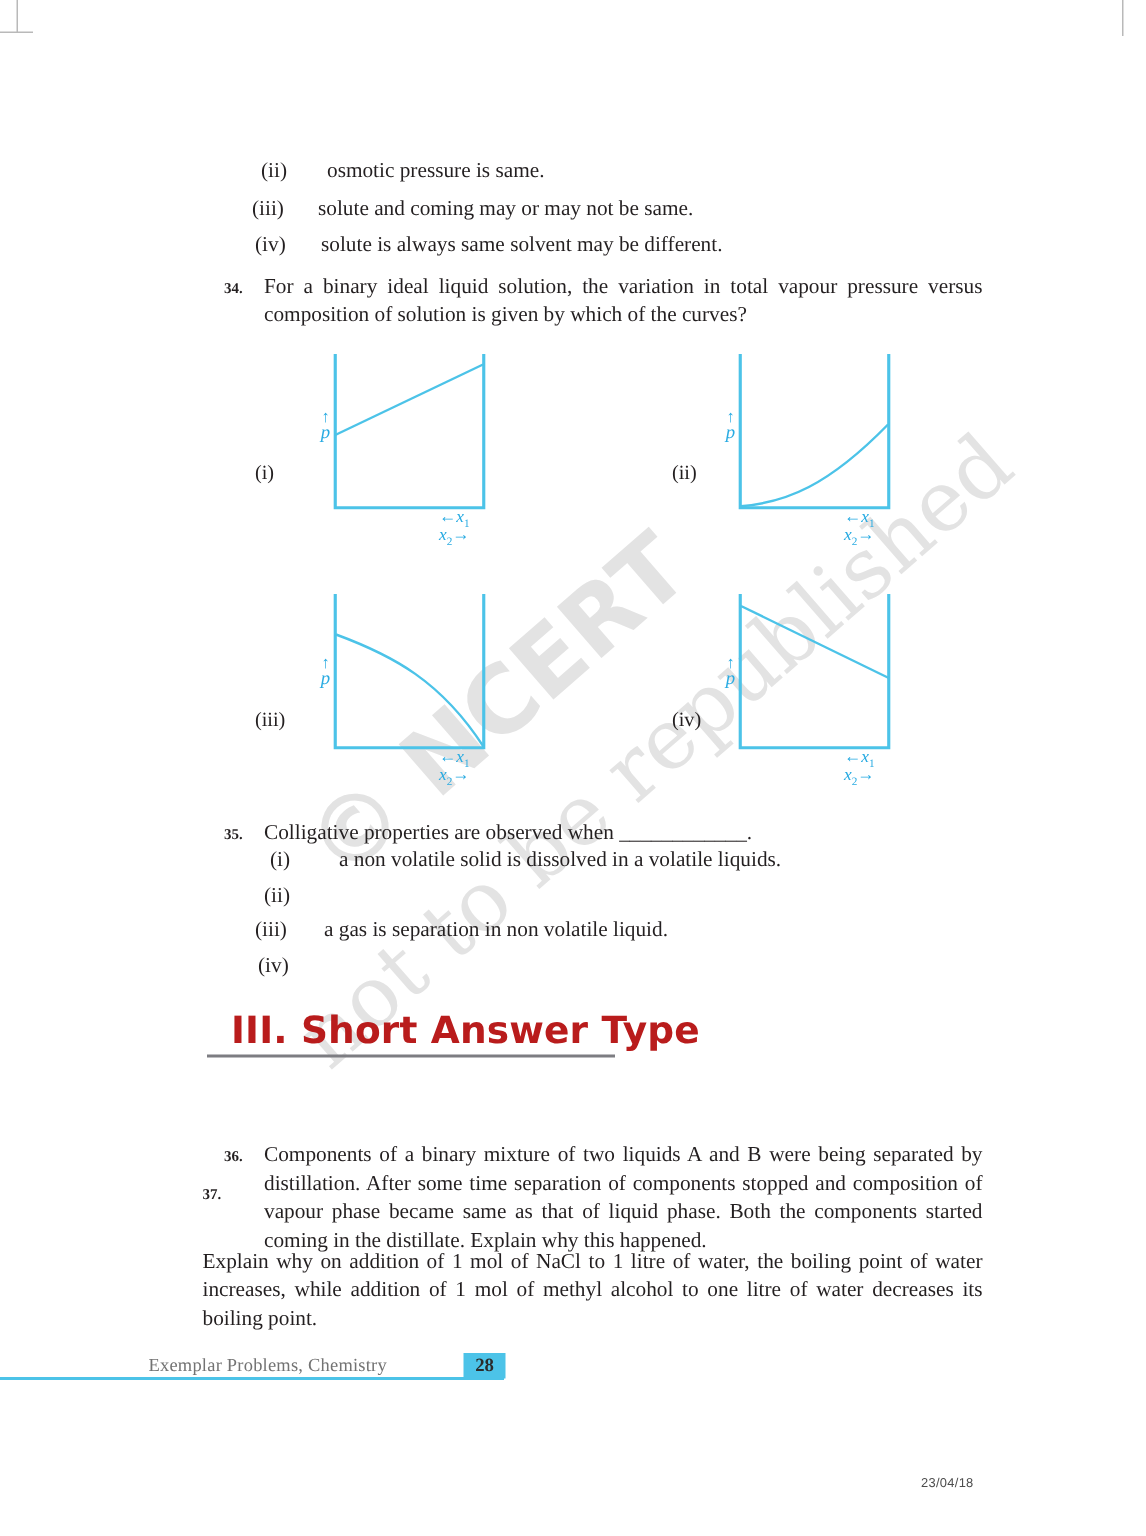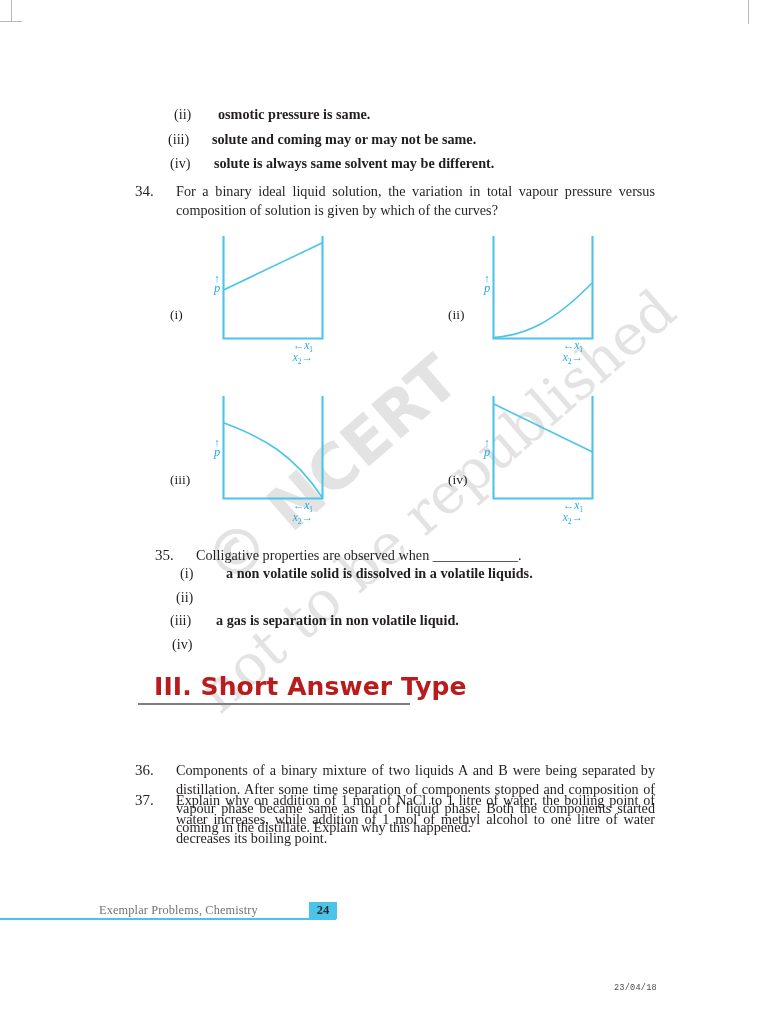--- a/index.html
+++ b/index.html
@@ -47,45 +47,46 @@
     line-height: 1.32;
   }
   .sub-rom {
     width: 44px;
     flex: 0 0 44px;
     text-align: left;
   }
   .sub-rom.r-ii   { padding-left: 6px; }
   .sub-rom.r-iii  { padding-left: 0px; }
   .sub-rom.r-iv   { padding-left: 2px; }
-  .sub-txt { flex: 1; font-weight: bold; }
+  .sub-txt { flex: 1; }
 
   
   .q {
     position: absolute;
     display: flex;
     align-items: baseline;
     width: 518px;
   }
   .q-num {
     flex: 0 0 41px;
-    font-weight: normal;
-    font-size: 15px;
+    font-weight: bold;
+    font-size: 10px;
+    text-align: center;
   }
   .q-body {
     flex: 1;
     font-size: 14.2px;
     line-height: 1.33;
   }
   .just { text-align: justify; }
 
   #q34 { left: 135px; top: 182px; width: 520px; }
-  #q35 { left: 135px; top: 546px; width: 520px; margin-left: 20px; }
+  #q35 { left: 135px; top: 546px; width: 520px; }
   #q36 { left: 135px; top: 761px; width: 520px; }
-  #q37 { left: 135px; top: 791px; width: 520px; }
+  #q37 { left: 135px; top: 791px; width: 520px; flex-direction: column; }
   #q38 { left: 135px; top: 850px; width: 520px; }
 
   
   .optlist {
     position: absolute;
     left: 168px;
     top: 565px;
     width: 500px;
   }
   .opt-row {
@@ -229,21 +230,21 @@
     line-height: 17px;
     text-align: center;
     font-size: 12.5px;
     font-weight: bold;
     color: #2b2b2b;
   }
   .datestamp {
     position: absolute;
     left: 614px;
     top: 983px;
-    font-family: Liberation Mono, monospace;
+    font-family: Liberation Sans, sans-serif;
     font-size: 8.6px;
     color: #4d4d4d;
     letter-spacing: 0.2px;
   }
 </style>
 </head>
 <body>
 
 <div class="page">
 
@@ -383,16 +384,16 @@
 
   <div class="q" id="q37">
     <span class="q-num">37.</span>
     <span class="q-body just">Explain why on addition of 1 mol of NaCl to 1 litre of water, the boiling point of water increases, while addition of 1 mol of methyl alcohol to one litre of water decreases its boiling point.</span>
   </div>
 
 
   <div class="footer-rule"></div>
   <div class="footer-text">Exemplar  Problems,  Chemistry</div>
   <div class="page-box"></div>
-  <div class="page-num">24</div>
+  <div class="page-num">28</div>
   <div class="datestamp">23/04/18</div>
 
 </div>
 
 </body></html>

